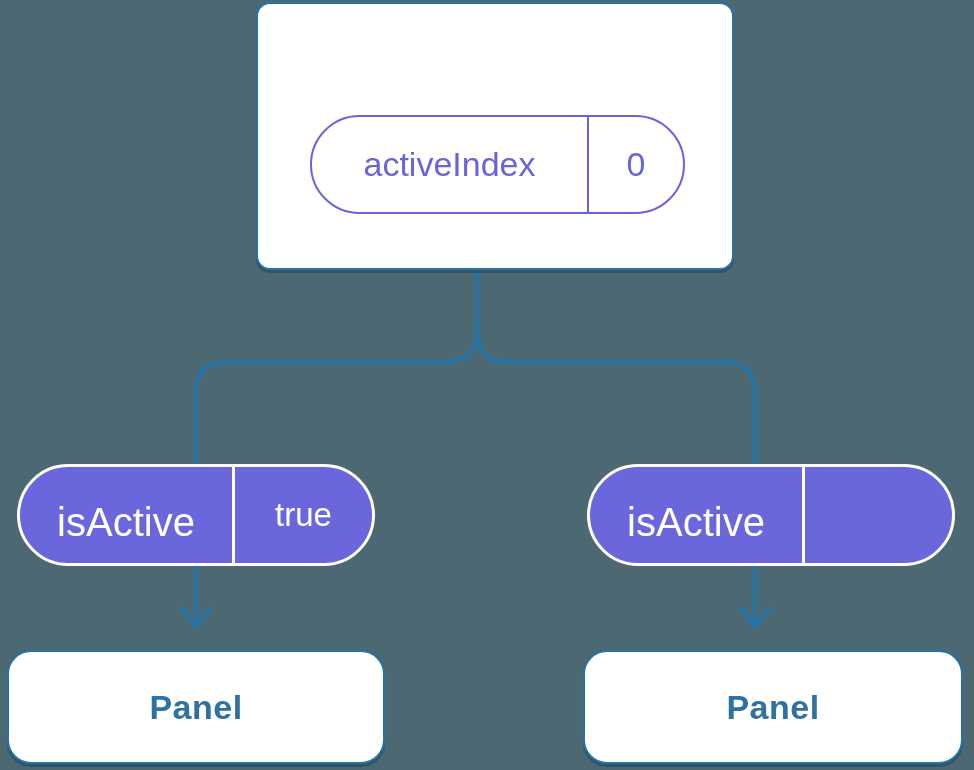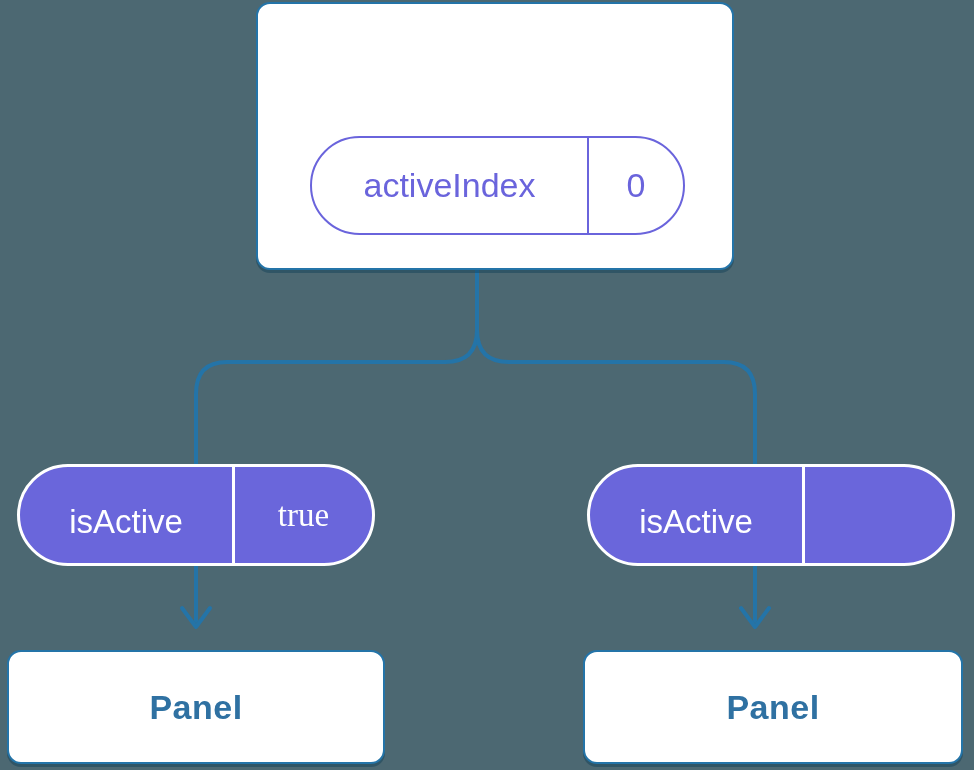--- a/index.html
+++ b/index.html
@@ -38,21 +38,21 @@
     left: 0; top: 46px;
     width: 100%;
     text-align: center;
     font-size: 35px;
     font-weight: bold;
     letter-spacing: 0.5px;
     color: #336F94;
   }
   .state-pill {
     position: absolute;
-    left: 52px; top: 132px;
+    left: 52px; top: 111px;
     width: 375px; height: 99px;
     border: 2px solid #6A64DC;
     border-radius: 60px;
     display: flex;
     align-items: stretch;
     overflow: hidden;
   }
   .state-pill .pill-name {
     flex: 1;
     display: flex;
@@ -88,44 +88,43 @@
     color: #ffffff;
     z-index: 2;
   }
   .prop-pill.left  { left: 17px;  width: 358px; }
   .prop-pill.right { left: 587px; width: 368px; }
   .prop-pill .pill-name {
     width: 212px;
     display: flex;
     align-items: center;
     justify-content: center;
-    font-size: 33px;
+    font-size: 40px;
     margin-top: 14px;
   }
   .prop-pill .pill-divider {
     width: 3px;
     background: #ffffff;
   }
   .prop-pill .pill-value {
     flex: 1;
     display: flex;
     align-items: center;
     justify-content: center;
     font-size: 33px;
-    font-family: Liberation Serif, serif;
   }
 
   
   .panel-card {
     position: absolute;
     top: 650px;
     height: 114px;
     background: #ffffff;
     border: 2.5px solid #2474A8;
-    border-radius: 14px;
+    border-radius: 24px;
     box-shadow: 0 3px 0 rgba(15, 62, 86, 0.45);
     display: flex;
     align-items: center;
     justify-content: center;
     font-size: 34px;
     font-weight: bold;
     letter-spacing: 0.5px;
     color: #2F71A2;
     z-index: 2;
   }

